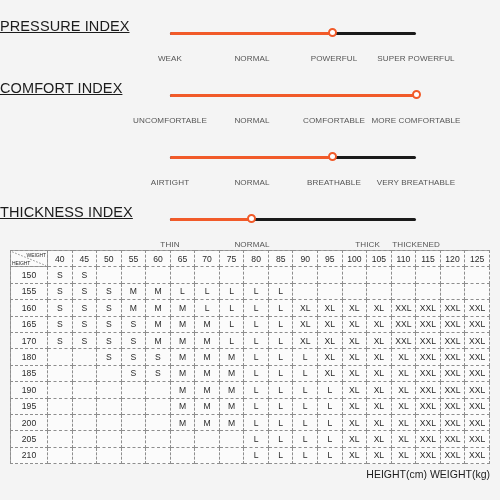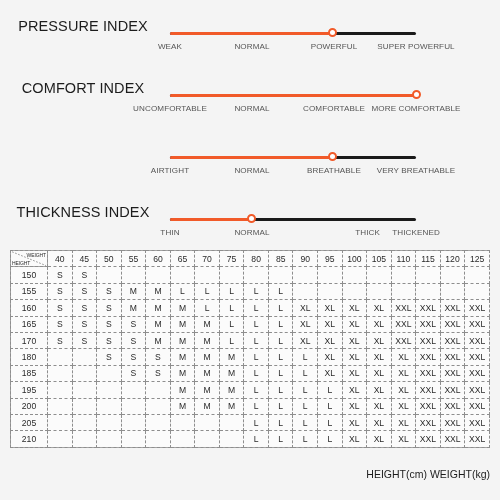--- a/index.html
+++ b/index.html
@@ -31,26 +31,27 @@
     position: absolute;
     left: 0;
     width: 500px;
     height: 52px;
   }
   .slider-title {
     position: absolute;
     left: 0;
     top: 0;
     width: 166px;
-    text-align: center;
+    text-align: left;
     font-size: 14.5px;
     letter-spacing: 0.1px;
     color: #1c1c1c;
     font-family: "Liberation Sans", sans-serif;
     white-space: nowrap;
+    text-decoration: underline;
   }
   .track-wrap {
     position: absolute;
     left: 170px;
     top: 12px;
     width: 246px;
     height: 6px;
   }
   .track-bg {
     position: absolute;
@@ -74,21 +75,21 @@
     height: 9px;
     margin-left: -4.5px;
     border-radius: 50%;
     background: #ffffff;
     border: 2.4px solid #f15a29;
     box-sizing: border-box;
   }
   .ticks {
     position: absolute;
     left: 150px;
-    top: 24px;
+    top: 36px;
     width: 320px;
     height: 16px;
   }
   .tick {
     position: absolute;
     top: 0;
     font-size: 8.1px;
     color: #555;
     white-space: nowrap;
     text-align: center;
@@ -420,20 +421,41 @@
             <td class="sz-L">L</td>
             <td class="sz-XL">XL</td>
             <td class="sz-XL">XL</td>
             <td class="sz-XL">XL</td>
             <td class="sz-XL">XL</td>
             <td class="sz-XXL">XXL</td>
             <td class="sz-XXL">XXL</td>
             <td class="sz-XXL">XXL</td>
           </tr>
           <tr>
+            <td class="hdr-row">190</td>
+            <td class="sz-"></td>
+            <td class="sz-"></td>
+            <td class="sz-"></td>
+            <td class="sz-"></td>
+            <td class="sz-"></td>
+            <td class="sz-M">M</td>
+            <td class="sz-M">M</td>
+            <td class="sz-M">M</td>
+            <td class="sz-L">L</td>
+            <td class="sz-L">L</td>
+            <td class="sz-L">L</td>
+            <td class="sz-L">L</td>
+            <td class="sz-XL">XL</td>
+            <td class="sz-XL">XL</td>
+            <td class="sz-XL">XL</td>
+            <td class="sz-XXL">XXL</td>
+            <td class="sz-XXL">XXL</td>
+            <td class="sz-XXL">XXL</td>
+          </tr>
+          <tr>
             <td class="hdr-row">195</td>
             <td class="sz-"></td>
             <td class="sz-"></td>
             <td class="sz-"></td>
             <td class="sz-"></td>
             <td class="sz-"></td>
             <td class="sz-M">M</td>
             <td class="sz-M">M</td>
             <td class="sz-M">M</td>
             <td class="sz-L">L</td>

